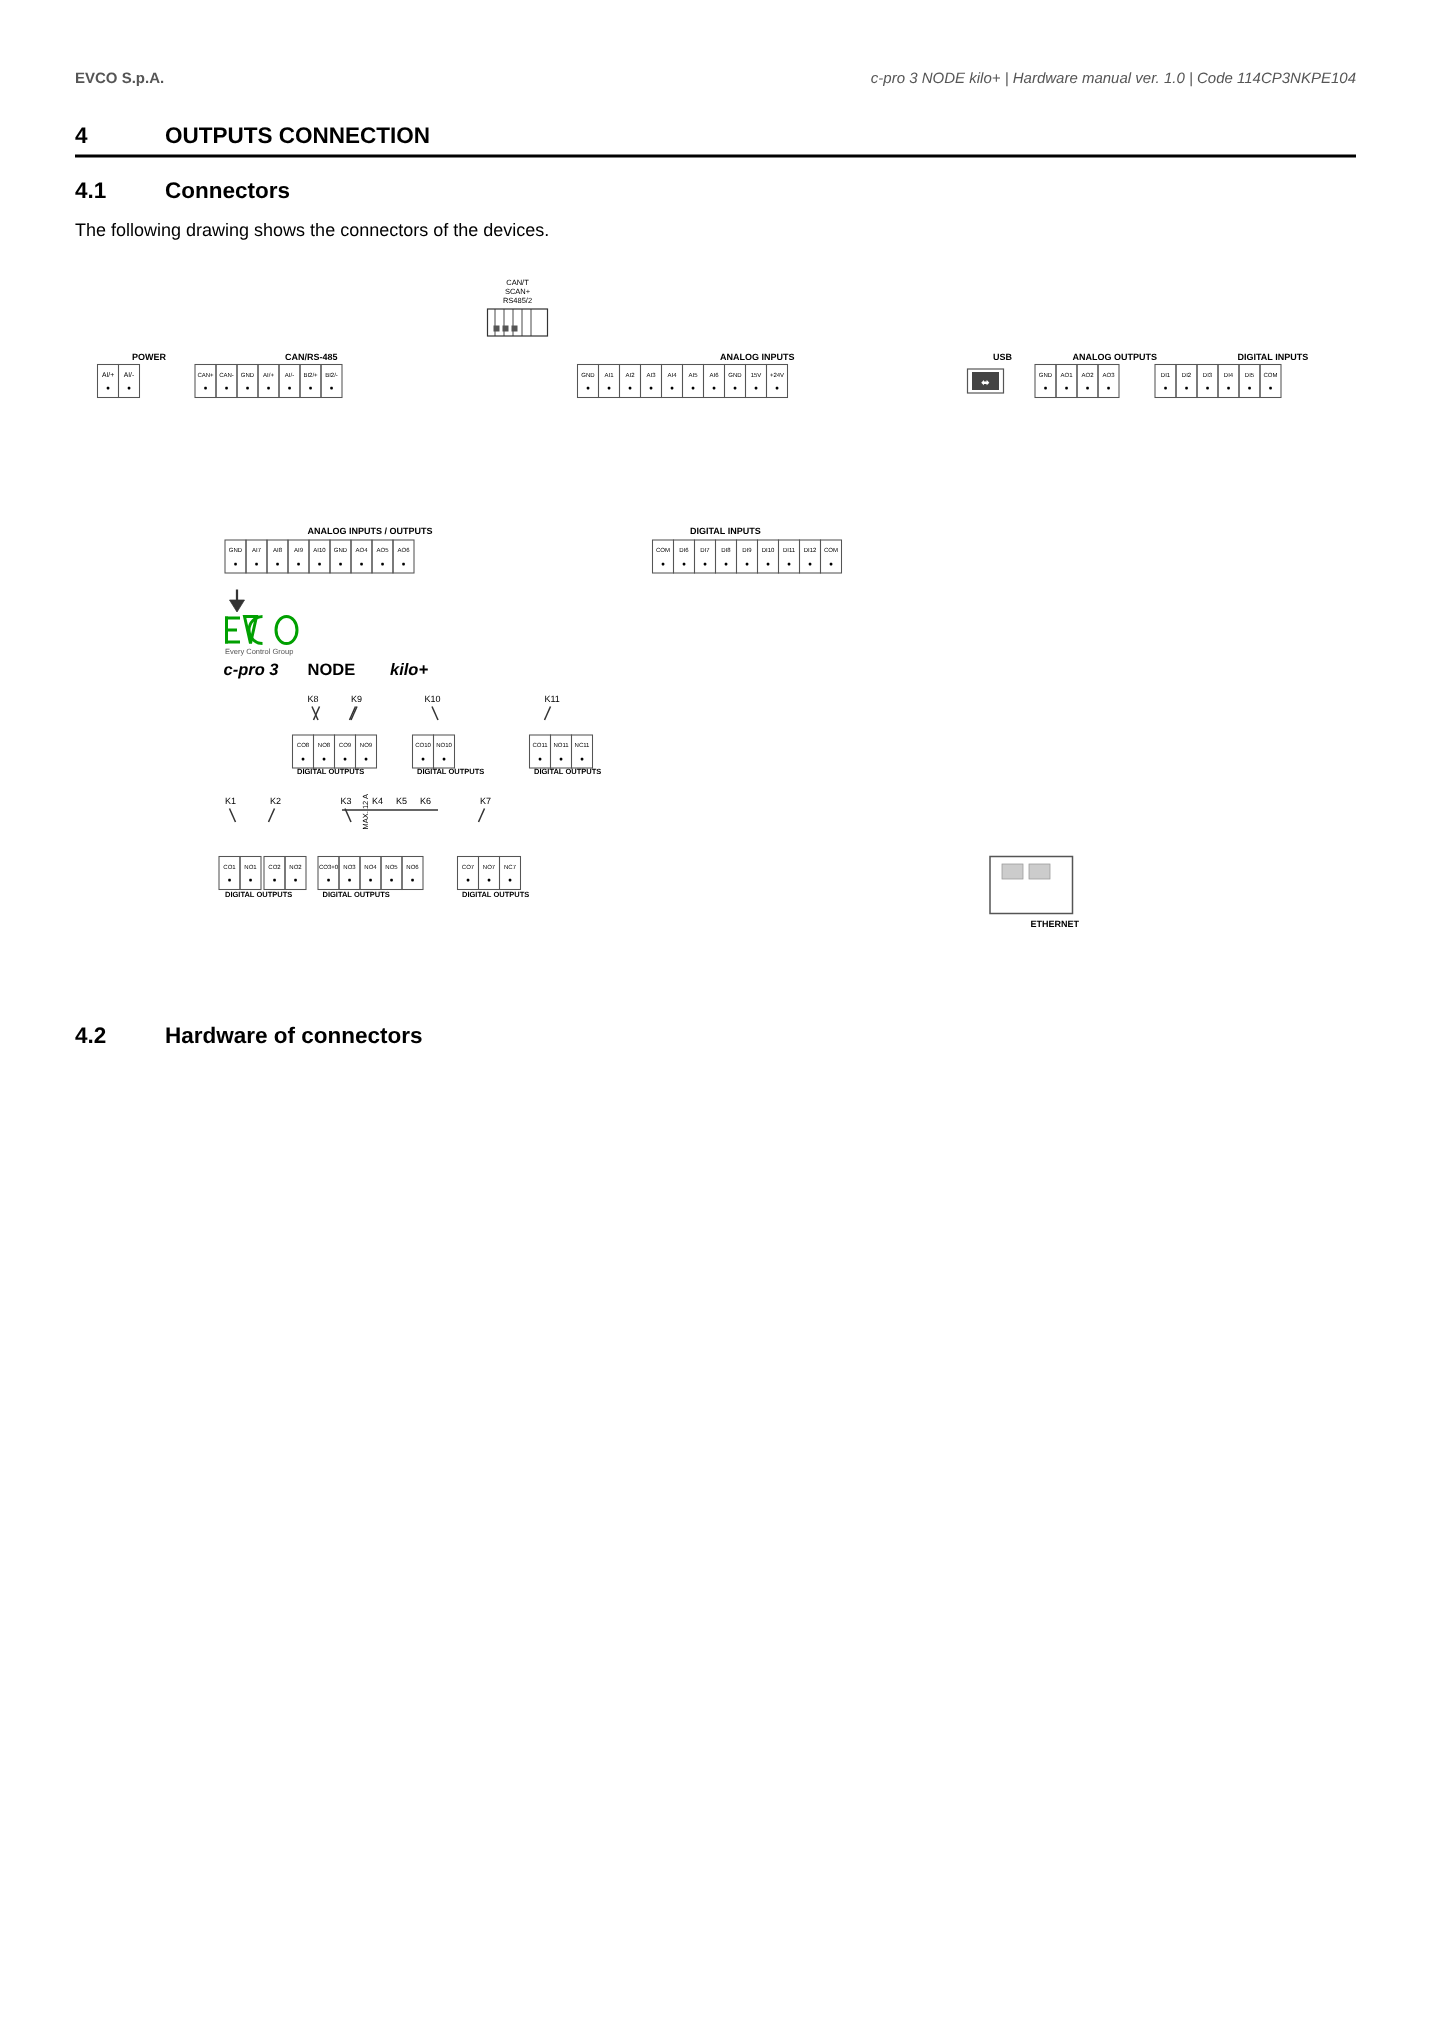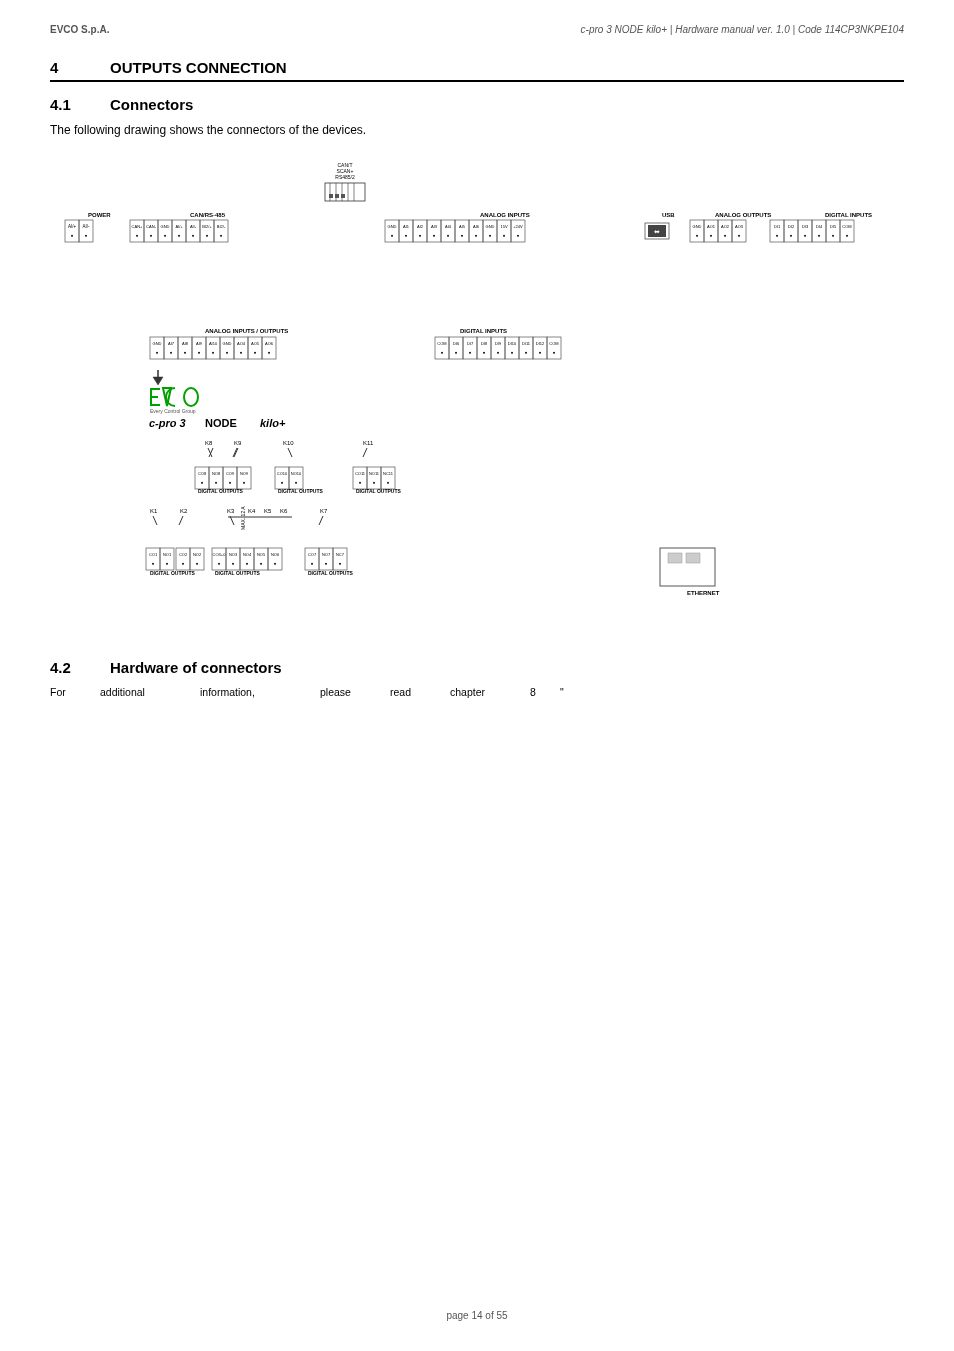--- a/index.html
+++ b/index.html
@@ -7,21 +7,21 @@
       font-family: Arial, sans-serif;
       background: #fff;
       color: #000;
       width: 954px;
       min-height: 1351px;
       font-size: 11px;
     }
     .page {
       width: 954px;
       min-height: 1351px;
-      padding: 24px 50px 40px 50px;
+      padding: 47px 50px 40px 50px;
       position: relative;
     }
     .header-bar {
       display: flex;
       justify-content: space-between;
       align-items: center;
       margin-bottom: 24px;
       font-size: 10px;
       color: #555;
     }
@@ -437,27 +437,14 @@
       <rect x="636" y="398" width="14" height="10" fill="#ccc" stroke="#999" stroke-width="0.5"></rect>
       <text x="637" y="440" font-size="6" font-family="Arial" font-weight="bold">ETHERNET</text>
 
     </svg>
   </div>
 
   <div class="subsection-title">
     <span class="num">4.2</span>
     <span>Hardware of connectors</span>
   </div>
-  <div class="for-additional-row">
-    <span class="col-for">For</span>
-    <span class="col-additional">additional</span>
-    <span class="col-information">information,</span>
-    <span class="col-please">please</span>
-    <span class="col-read">read</span>
-    <span class="col-chapter">chapter</span>
-    <span class="col-8">8</span>
-    <span class="col-quote">"</span>
-  </div>
-
-  <div class="page-footer">
-    <span>page 14 of 55</span>
-  </div>
+
 </div>
 
 </body></html>

